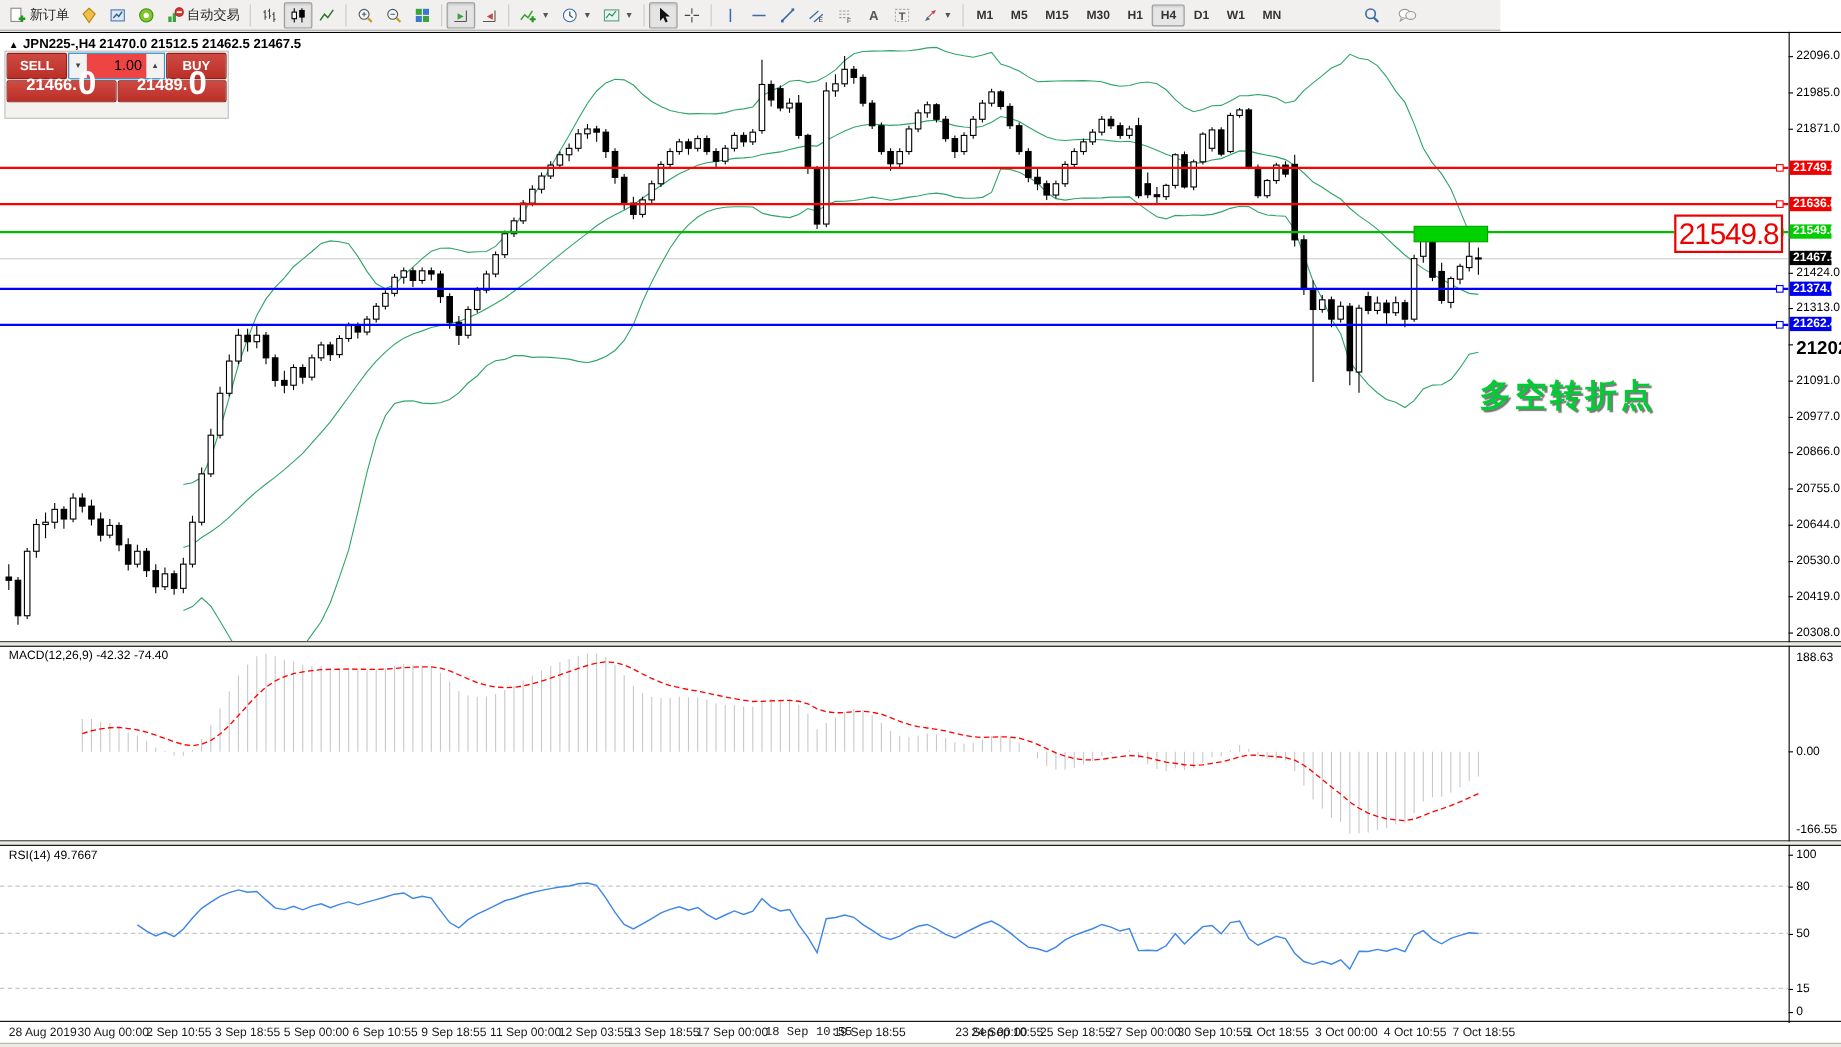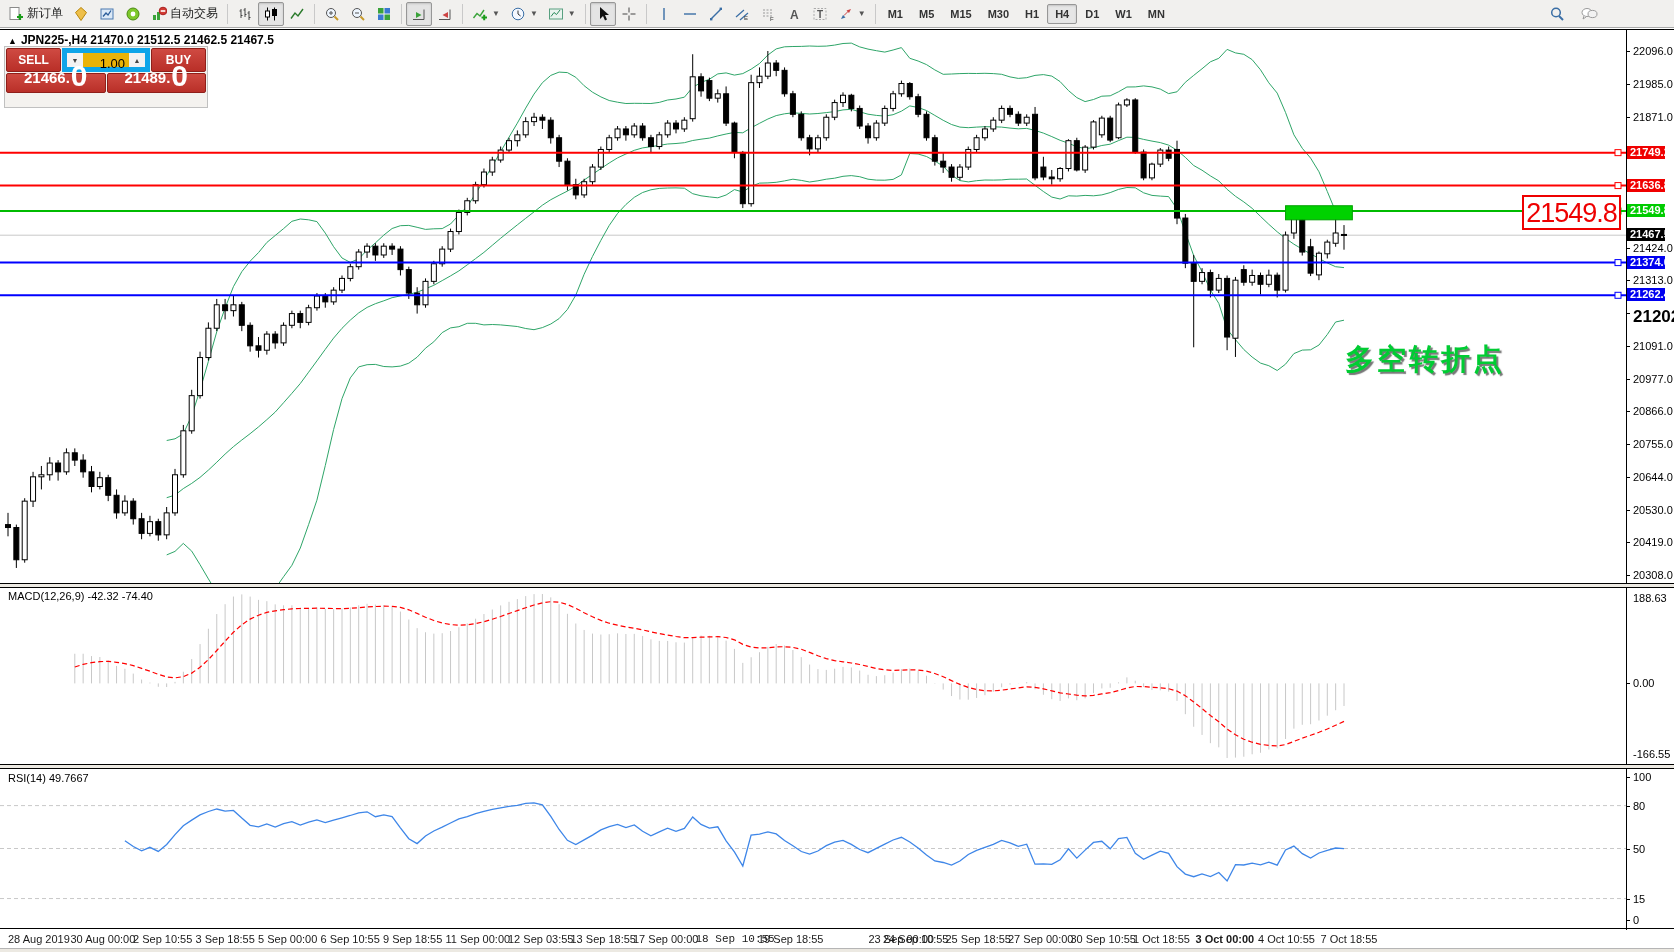--- a/index.html
+++ b/index.html
@@ -1,20 +1,20 @@
 <!DOCTYPE html>
 <html><head>
 <meta charset="utf-8">
 <style>
   html,body{margin:0;padding:0;background:#d6d3cc;}
   #screen{position:relative;width:1674px;height:952px;background:#fff;overflow:hidden;
           font-family:"Liberation Sans",sans-serif;-webkit-font-smoothing:none;}
   .abs{position:absolute;}
   
-  #toolbar{position:absolute;left:0;top:0;width:1674px;height:28px;background:#f1f0ee;
+  #toolbar{position:absolute;left:0;top:0;width:1364px;height:28px;background:#f1f0ee;
            border-bottom:1px solid #a9a9a9;display:flex;align-items:center;padding-left:3px;box-sizing:border-box;}
   .tb{width:24px;height:22px;display:flex;align-items:center;justify-content:center;
       border:1px solid transparent;border-radius:2px;flex:0 0 auto;}
   .tb.sel{border-color:#979797;background:#e4e4e4;box-shadow:inset 0 1px 2px rgba(0,0,0,.15);}
   .tbw{display:flex;align-items:center;gap:3px;padding:0 4px;height:22px;border:1px solid transparent;border-radius:2px;flex:0 0 auto;}
   .tblabel{font-size:12px;color:#222;white-space:nowrap;}
   .dd{font-size:8px;color:#555;margin-left:1px;}
   .sep{width:1px;height:20px;background:#c9c9c9;margin:0 4px;flex:0 0 auto;}
   .tf{padding:3px 7px;font-size:11px;font-weight:bold;color:#333;border:1px solid transparent;border-radius:2px;flex:0 0 auto;}
   .tf.sel{border-color:#979797;background:#e6e6e6;box-shadow:inset 0 1px 2px rgba(0,0,0,.15);}
@@ -35,21 +35,21 @@
                  letter-spacing:3px;text-shadow:2px 2px 1px #777;}
   #macd-label{position:absolute;left:8px;top:590px;font-size:11px;color:#000;}
   #rsi-label{position:absolute;left:8px;top:772px;font-size:11px;color:#000;}
   
   #trade-panel{position:absolute;left:4px;top:46px;width:204px;height:62px;background:#f4f2ef;
                border:1px solid #c0c0c0;box-sizing:border-box;padding:1px;}
   .tp-row1{display:flex;height:24px;gap:1px;}
   .btn-red{background:linear-gradient(#cf4a42,#b92f28);color:#fff;border:1px solid #8f1f1a;
            border-radius:2px;display:flex;align-items:center;justify-content:center;box-sizing:border-box;}
   #sell-btn,#buy-btn{width:55px;font-size:12px;font-weight:bold;}
-  #vol-box{flex:1;display:flex;background:#eab308;border:5px solid #0ea5e9;box-sizing:border-box;}
+  #vol-box{flex:1;display:flex;background:#ef4444;border:1px solid #0ea5e9;box-sizing:border-box;}
   .spin{width:16px;display:flex;align-items:center;justify-content:center;font-size:7px;color:#444;background:#f2f2f2;}
   #vol-value{flex:1;font-size:13px;text-align:right;padding:3px 4px 0 0;color:#000;}
   .tp-row2{display:flex;height:20px;gap:1px;margin-top:1px;}
   .price-btn{flex:1;display:flex;align-items:flex-end;justify-content:center;padding-bottom:1px;}
   .price-main{font-size:15px;font-weight:bold;line-height:26px;}
   .price-big{font-size:30px;font-weight:bold;line-height:30px;margin-left:1px;}
   svg text{font-family:"Liberation Sans",sans-serif;}
 </style>
 </head>
 <body>
@@ -863,16 +863,16 @@
     <div class="abs time-label" style="left: 570.5px;">13 Sep 18:55</div>
     <div class="abs time-label" style="left: 633px;">17 Sep 00:00</div>
     <div class="abs time-label" style="left: 695.5px; font-family: Liberation Mono, monospace;">18 Sep 10:55</div>
     <div class="abs time-label" style="left: 758px;">19 Sep 18:55</div>
     <div class="abs time-label" style="left: 820.5px; margin-left: 48px;">23 Sep 00:00</div>
     <div class="abs time-label" style="left: 883px;">24 Sep 10:55</div>
     <div class="abs time-label" style="left: 945.5px;">25 Sep 18:55</div>
     <div class="abs time-label" style="left: 1008px;">27 Sep 00:00</div>
     <div class="abs time-label" style="left: 1070.5px;">30 Sep 10:55</div>
     <div class="abs time-label" style="left: 1133px;">1 Oct 18:55</div>
-    <div class="abs time-label" style="left: 1195.5px; font-weight: bold;">3 Oct 00:00</div>
+    <div class="abs time-label" style="left: 1195.5px;">3 Oct 00:00</div>
     <div class="abs time-label" style="left: 1258px;">4 Oct 10:55</div>
     <div class="abs time-label" style="left: 1320.5px;">7 Oct 18:55</div>
   </div>
 
 </body></html>

